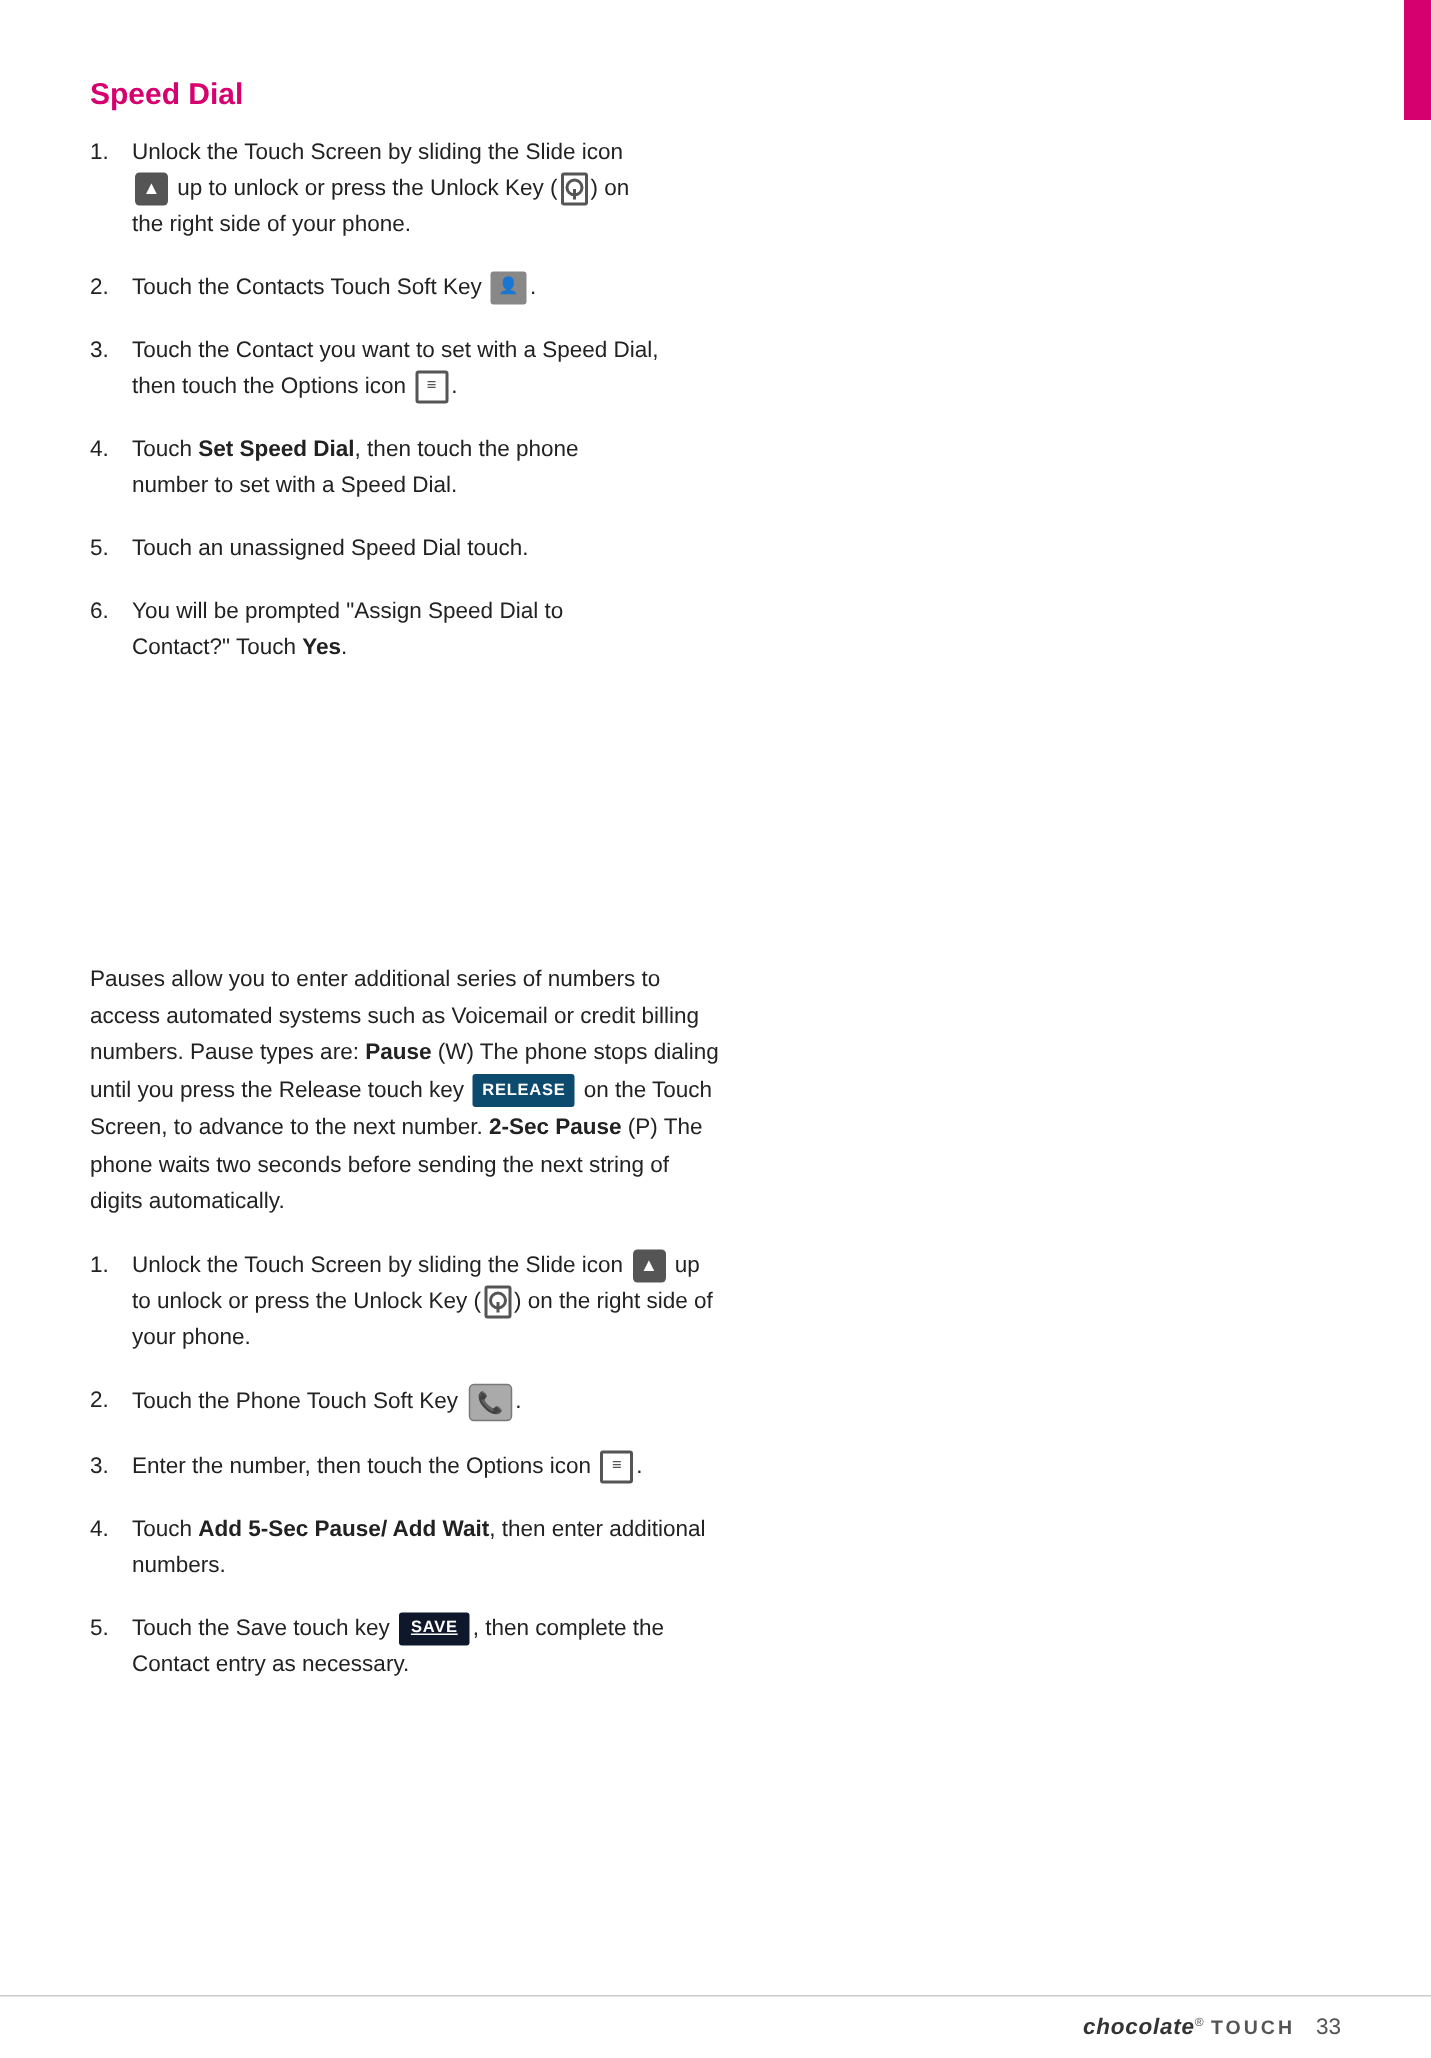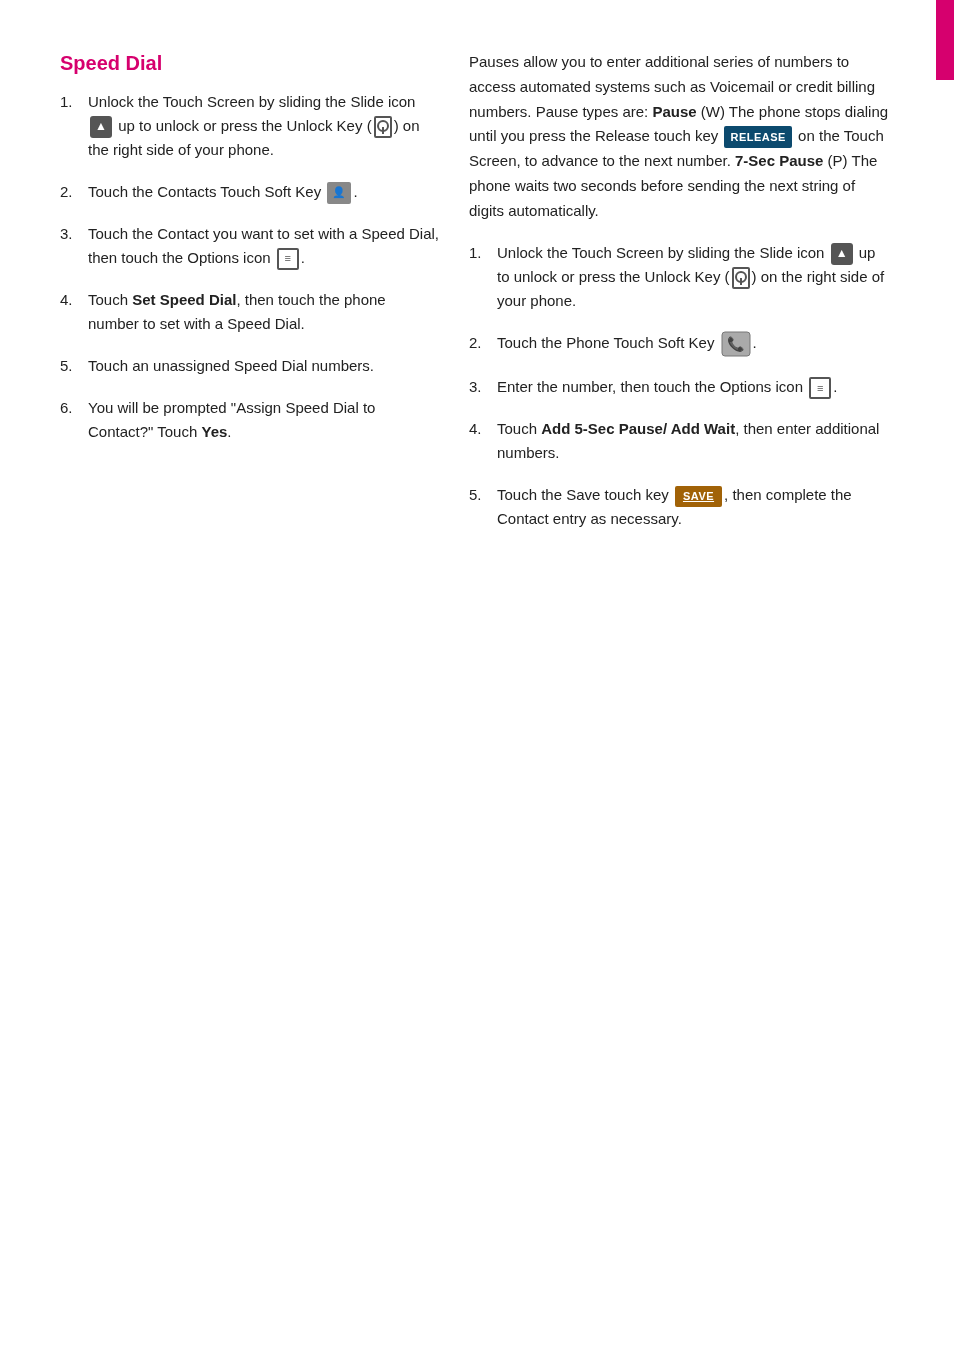--- a/index.html
+++ b/index.html
@@ -26,20 +26,21 @@
       position: absolute;
       top: 0;
       right: 0;
       width: 18px;
       height: 80px;
       background: #d6006e;
     }
 
     .content-area {
       display: flex;
+      flex-direction: column;
       padding: 50px 25px 40px 60px;
       gap: 29px;
       flex: 1;
     }
 
     .left-column {
       flex: 1;
       max-width: 380px;
     }
 
@@ -196,21 +197,21 @@
       padding: 2px 6px;
       border-radius: 2px;
       vertical-align: middle;
       margin: 0 2px;
       letter-spacing: 0.5px;
     }
 
     
     .btn-save {
       display: inline-block;
-      background: #a16207;
+      background: #0f172a;
       color: white;
       font-size: 11px;
       font-weight: bold;
       padding: 2px 8px;
       border-radius: 2px;
       vertical-align: middle;
       margin: 0 2px;
       letter-spacing: 0.5px;
       text-decoration: underline;
     }
@@ -310,39 +311,39 @@
         <li>
           <span class="step-number">4.</span>
           <span class="step-content">
             Touch <strong>Set Speed Dial</strong>, then touch the phone number to set with a Speed Dial.
           </span>
         </li>
 
         <li>
           <span class="step-number">5.</span>
           <span class="step-content">
-            Touch an unassigned Speed Dial numbers.
+            Touch an unassigned Speed Dial touch.
           </span>
         </li>
 
         <li>
           <span class="step-number">6.</span>
           <span class="step-content">
             You will be prompted "Assign Speed Dial to Contact?" Touch <strong>Yes</strong>.
           </span>
         </li>
       </ol>
     </div>
 
     <div class="right-column">
 
       <div class="right-intro">
         Pauses allow you to enter additional series of numbers to access automated systems such as Voicemail or credit billing numbers. Pause types are: <strong>Pause</strong> (W) The phone stops dialing until you press the Release touch key
         <span class="btn-release">RELEASE</span>
-        on the Touch Screen, to advance to the next number. <strong>7-Sec Pause</strong> (P) The phone waits two seconds before sending the next string of digits automatically.
+        on the Touch Screen, to advance to the next number. <strong>2-Sec Pause</strong> (P) The phone waits two seconds before sending the next string of digits automatically.
       </div>
 
       <ol class="steps-list">
 
         <li>
           <span class="step-number">1.</span>
           <span class="step-content">
             Unlock the Touch Screen by sliding the Slide icon
             <span class="icon-slide"></span>
             up to unlock or press the Unlock Key
@@ -382,13 +383,20 @@
           <span class="step-content">
             Touch the Save touch key
             <span class="btn-save">SAVE</span>,
             then complete the Contact entry as necessary.
           </span>
         </li>
       </ol>
     </div>
   </div>
 
+  <div class="footer">
+    <span class="footer-brand">
+      <span class="choc">chocolate</span><sup style="font-size:8px; color:#555;">®</sup>
+      <span class="touch"> TOUCH</span>
+    </span>
+    <span class="footer-page">33</span>
+  </div>
 </div>
 
 </body></html>

